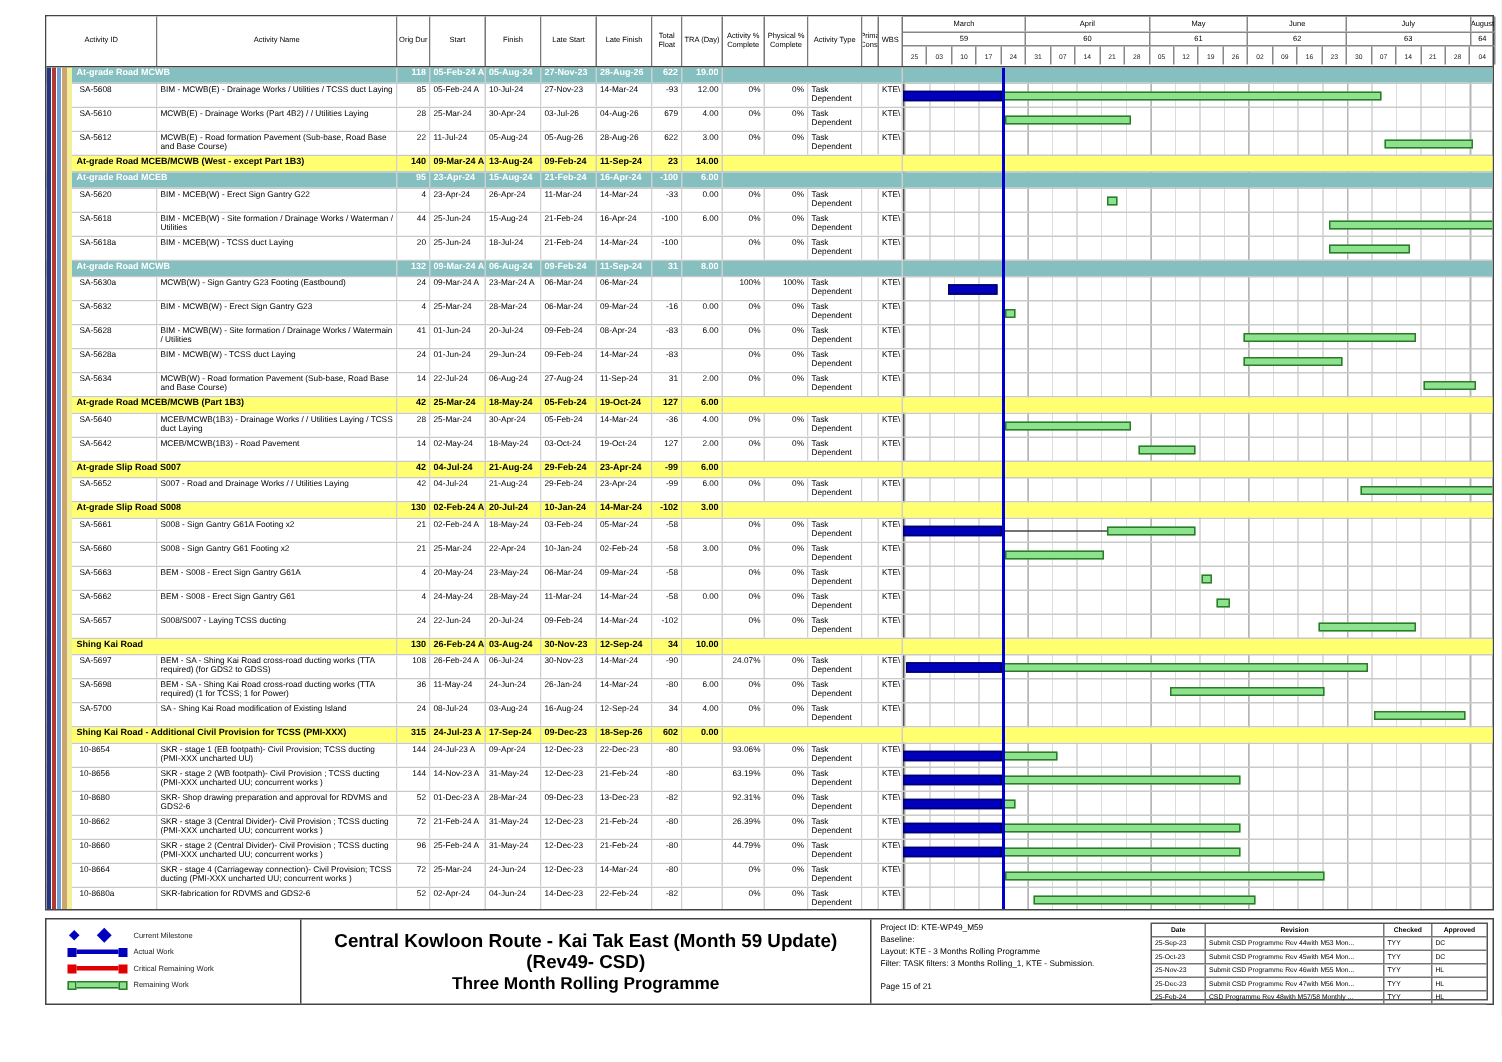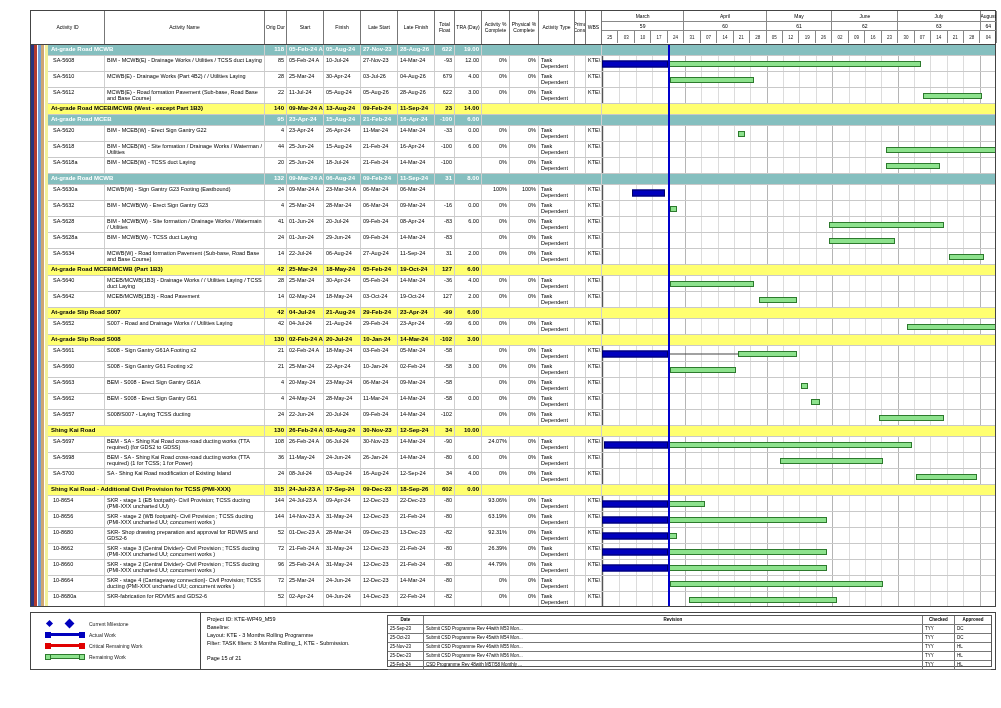--- a/index.html
+++ b/index.html
@@ -850,20 +850,24 @@
           <div class="legend-icon">
             <div class="lbar lbar-rem">
               <div class="sq"></div>
               <div class="mid"></div>
               <div class="sq"></div>
             </div>
           </div>
           <div class="legend-label">Remaining Work</div>
         </div>
       </div>
+    <div class="titlebox">
+      <div class="title1">Central Kowloon Route - Kai Tak East (Month 59 Update) (Rev49- CSD)</div>
+      <div class="title2">Three Month Rolling Programme</div>
+    </div>
     <div class="infobox">
       <div class="info-line">Project ID: KTE-WP49_M59</div>
       <div class="info-line">Baseline:</div>
       <div class="info-line">Layout: KTE - 3 Months Rolling Programme</div>
       <div class="info-line">Filter: TASK filters: 3 Months Rolling_1, KTE - Submission.</div>
       <div class="pageno">Page 15 of 21</div>
     </div>
     <div class="revbox">
       <div class="revtable">
           <div class="revrow rev-head">

